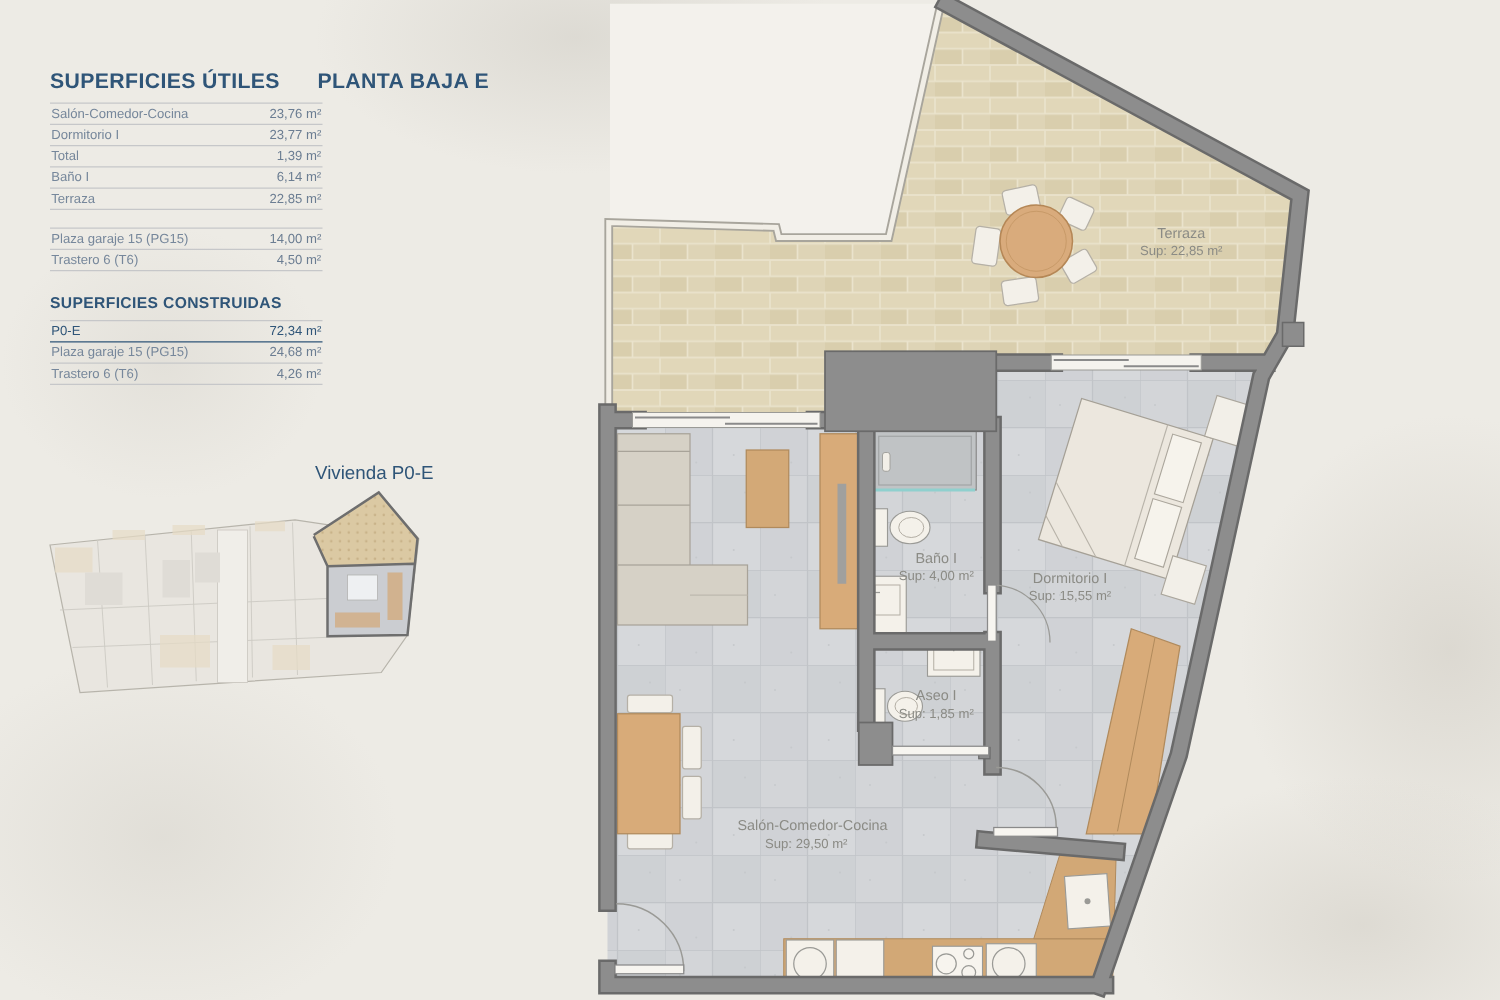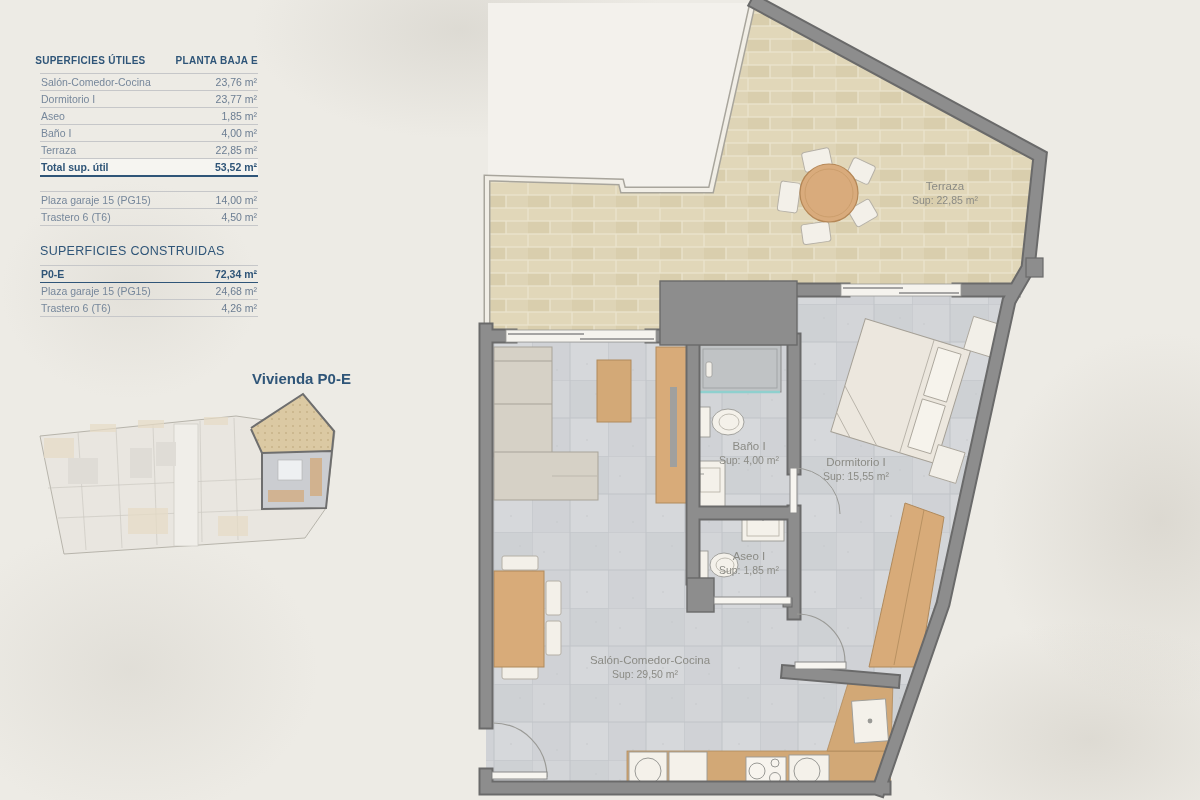--- a/index.html
+++ b/index.html
@@ -1,35 +1,35 @@
 <!DOCTYPE html>
 <html><head>
 <meta charset="utf-8">
 <style>
   html,body{margin:0;padding:0}
   body{width:1200px;height:800px;position:relative;overflow:hidden;
        background:#edebe5;font-family:"Liberation Sans",sans-serif;}
   .blob{position:absolute;border-radius:50%;pointer-events:none}
   
   .panel{position:absolute;left:40px;top:55px;width:218px;}
-  .panel-head{display:flex;justify-content:flex-end;align-items:baseline;
-              font-weight:bold;font-size:10px;color:#2f5578;letter-spacing:.3px;margin-bottom:7px;white-space:nowrap}
+  .panel-head{display:flex;justify-content:space-between;align-items:baseline;
+              font-weight:bold;font-size:17px;color:#2f5578;letter-spacing:.3px;margin-bottom:7px;white-space:nowrap}
   .panel-head .right{margin-left:30px}
   .tbl{width:100%;border-top:1px solid #c6c7c9}
   .row{display:flex;justify-content:space-between;align-items:center;
        font-size:10.5px;color:#76879b;border-bottom:1px solid #c6c7c9;
        padding:2px 1px 2px 1px;line-height:12px}
   .row .v{color:#6b7d92}
   .row.total{font-weight:bold;color:#2f5578;background:#f6f5f1;border-bottom:2px solid #2f5578}
   .row.total .v{color:#2f5578}
-  .row.boldblue{font-weight:bold;color:#2f5578;border-bottom:1.6px solid #2f5578}
+  .row.boldblue{font-weight:normal;color:#2f5578;border-bottom:1.6px solid #2f5578}
   .row.boldblue .v{color:#2f5578}
   .gap{height:14px}
-  .sect{font-weight:normal;font-size:12.5px;color:#2f5578;letter-spacing:.3px;margin:18px 0 7px 0}
-  .keyplan-label{position:absolute;left:252px;top:370px;font-size:15px;font-weight:bold;color:#2f5578}
+  .sect{font-weight:bold;font-size:12.5px;color:#2f5578;letter-spacing:.3px;margin:18px 0 7px 0}
+  .keyplan-label{position:absolute;left:252px;top:370px;font-size:15px;font-weight:normal;color:#2f5578}
   svg text{font-family:"Liberation Sans",sans-serif}
   .roomname{fill:#8b8b85;font-size:11.5px}
   .roomarea{fill:#8b8b85;font-size:10.5px}
 </style>
 </head>
 <body>
 
 <div class="blob" style="left:250px;top:-80px;width:420px;height:220px;background:radial-gradient(ellipse,rgba(205,202,194,.5),rgba(205,202,194,0) 70%)"></div>
 <div class="blob" style="left:990px;top:330px;width:340px;height:380px;background:radial-gradient(ellipse,rgba(206,202,193,.55),rgba(206,202,193,0) 70%)"></div>
 <div class="blob" style="left:-60px;top:520px;width:380px;height:300px;background:radial-gradient(ellipse,rgba(210,207,199,.45),rgba(210,207,199,0) 70%)"></div>
@@ -44,34 +44,30 @@
   <div class="tbl">
     <div class="row">
         <span>Salón-Comedor-Cocina</span>
         <span class="v">23,76 m²</span>
       </div>
     <div class="row">
         <span>Dormitorio I</span>
         <span class="v">23,77 m²</span>
       </div>
     <div class="row">
-        <span>Aseo</span>
-        <span class="v">1,85 m²</span>
+        <span>Total</span>
+        <span class="v">1,39 m²</span>
       </div>
     <div class="row">
         <span>Baño I</span>
-        <span class="v">4,00 m²</span>
+        <span class="v">6,14 m²</span>
       </div>
     <div class="row">
         <span>Terraza</span>
         <span class="v">22,85 m²</span>
-      </div>
-    <div class="row total">
-        <span>Total sup. útil</span>
-        <span class="v">53,52 m²</span>
       </div>
   </div>
   <div class="gap"></div>
   <div class="tbl">
     <div class="row">
         <span>Plaza garaje 15 (PG15)</span>
         <span class="v">14,00 m²</span>
       </div>
     <div class="row">
         <span>Trastero 6 (T6)</span>

